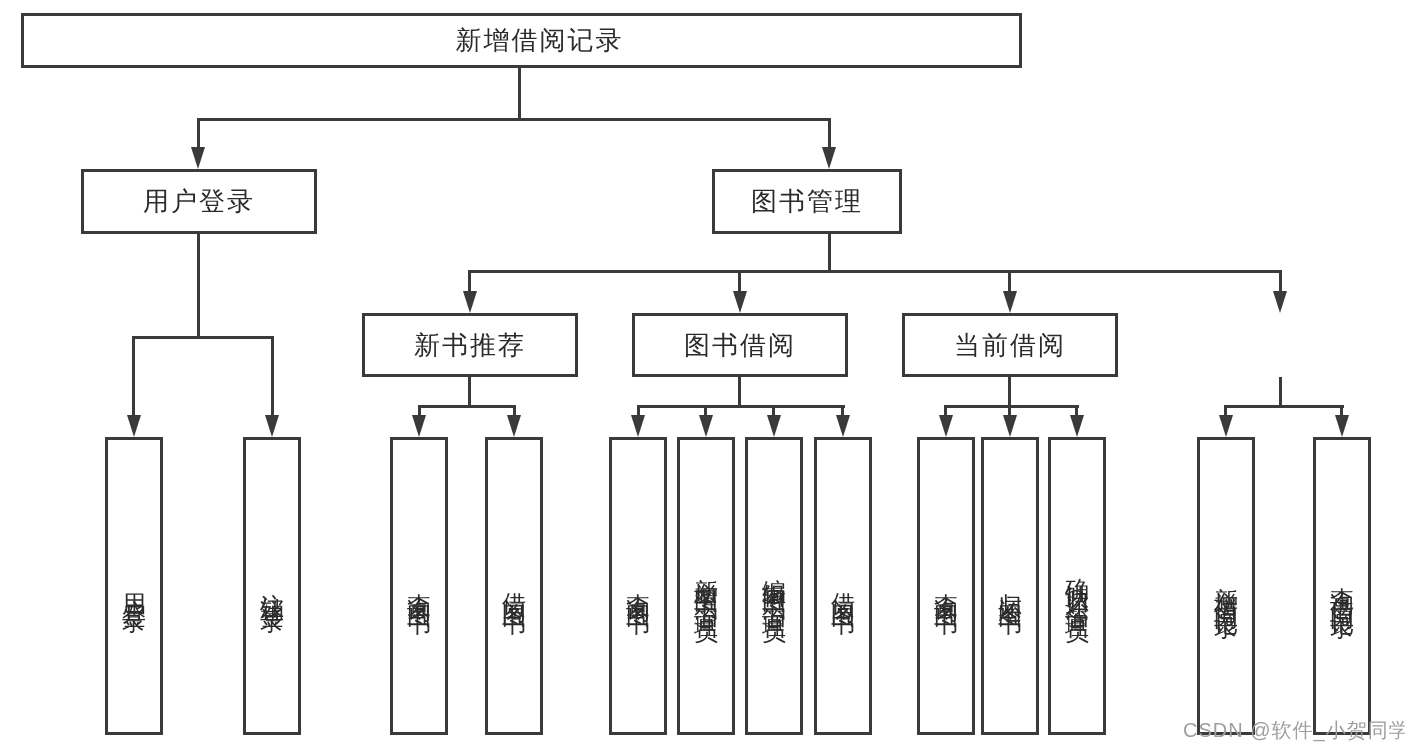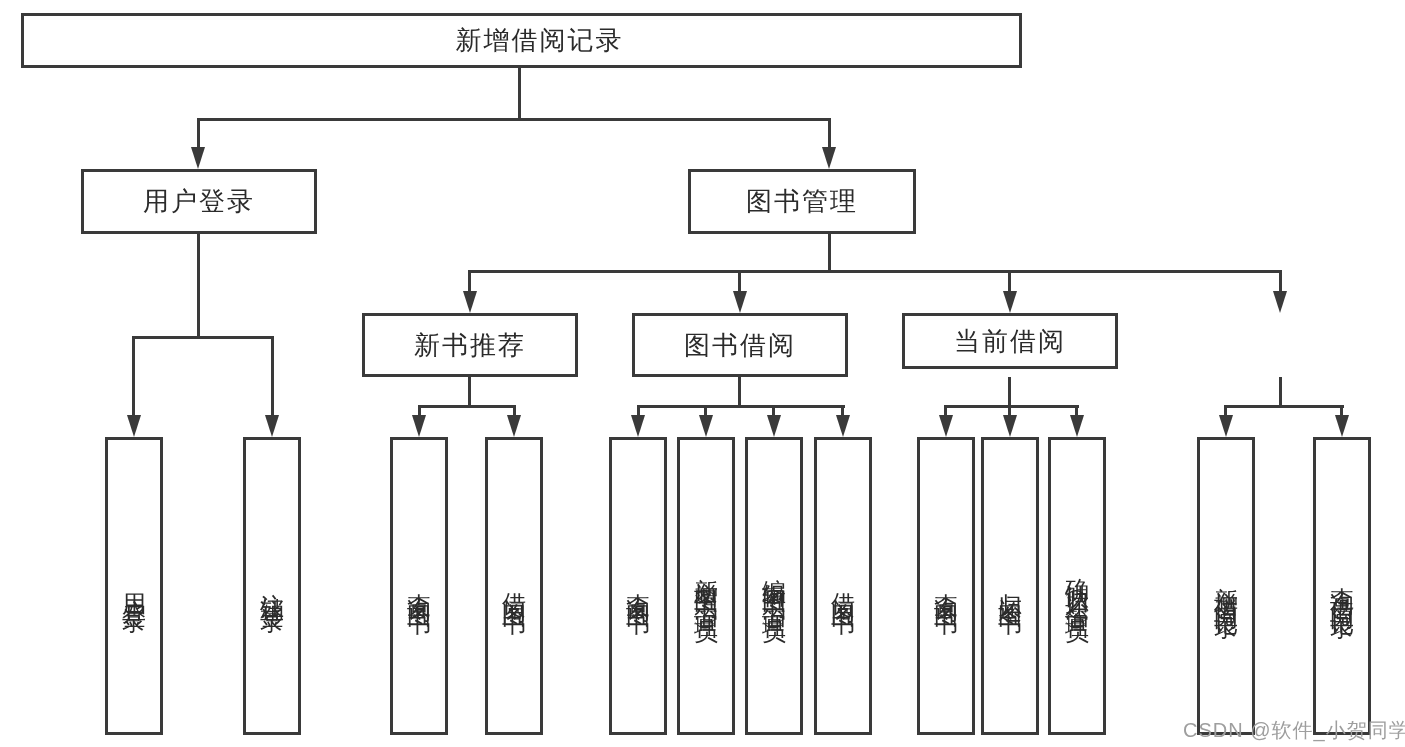--- a/index.html
+++ b/index.html
@@ -59,33 +59,33 @@
 <div class="stage">
 
   <div class="box" style="left:21px;top:13px;width:1001px;height:55px;padding-left:36px">
     <span>新增借阅记录</span>
   </div>
 
   <div class="box" style="left:81px;top:169px;width:236px;height:65px">
     <span>用户登录</span>
   </div>
 
-  <div class="box" style="left:688px;top:169px;width:228px;height:65px">
+  <div class="box" style="left:712px;top:169px;width:190px;height:65px">
     <span>图书管理</span>
   </div>
 
   <div class="box" style="left:362px;top:313px;width:216px;height:64px">
     <span>新书推荐</span>
   </div>
 
   <div class="box" style="left:632px;top:313px;width:216px;height:64px">
     <span>图书借阅</span>
   </div>
 
-  <div class="box" style="left:902px;top:313px;width:216px;height:56px">
+  <div class="box" style="left:902px;top:313px;width:216px;height:64px">
     <span>当前借阅</span>
   </div>
 
 
   <div class="vbox" style="left:105px;top:437px;width:58px;height:298px">
     <span>用户登录</span>
   </div>
   <div class="vbox" style="left:243px;top:437px;width:58px;height:298px">
     <span>注销登录</span>
   </div>

